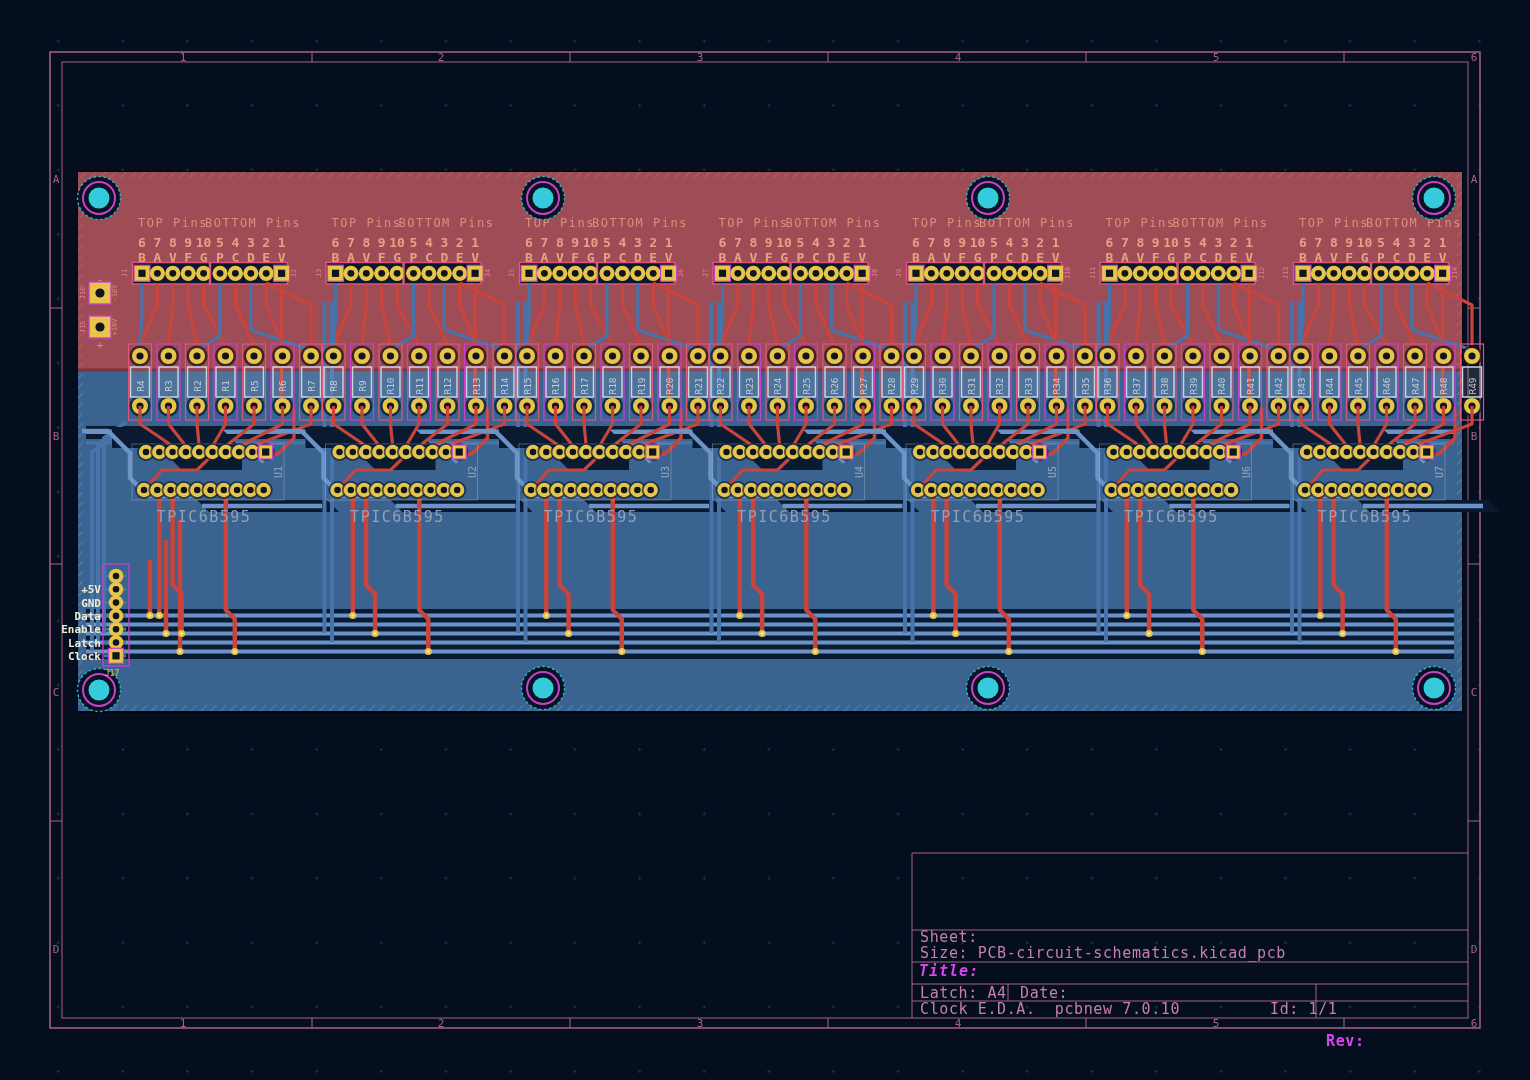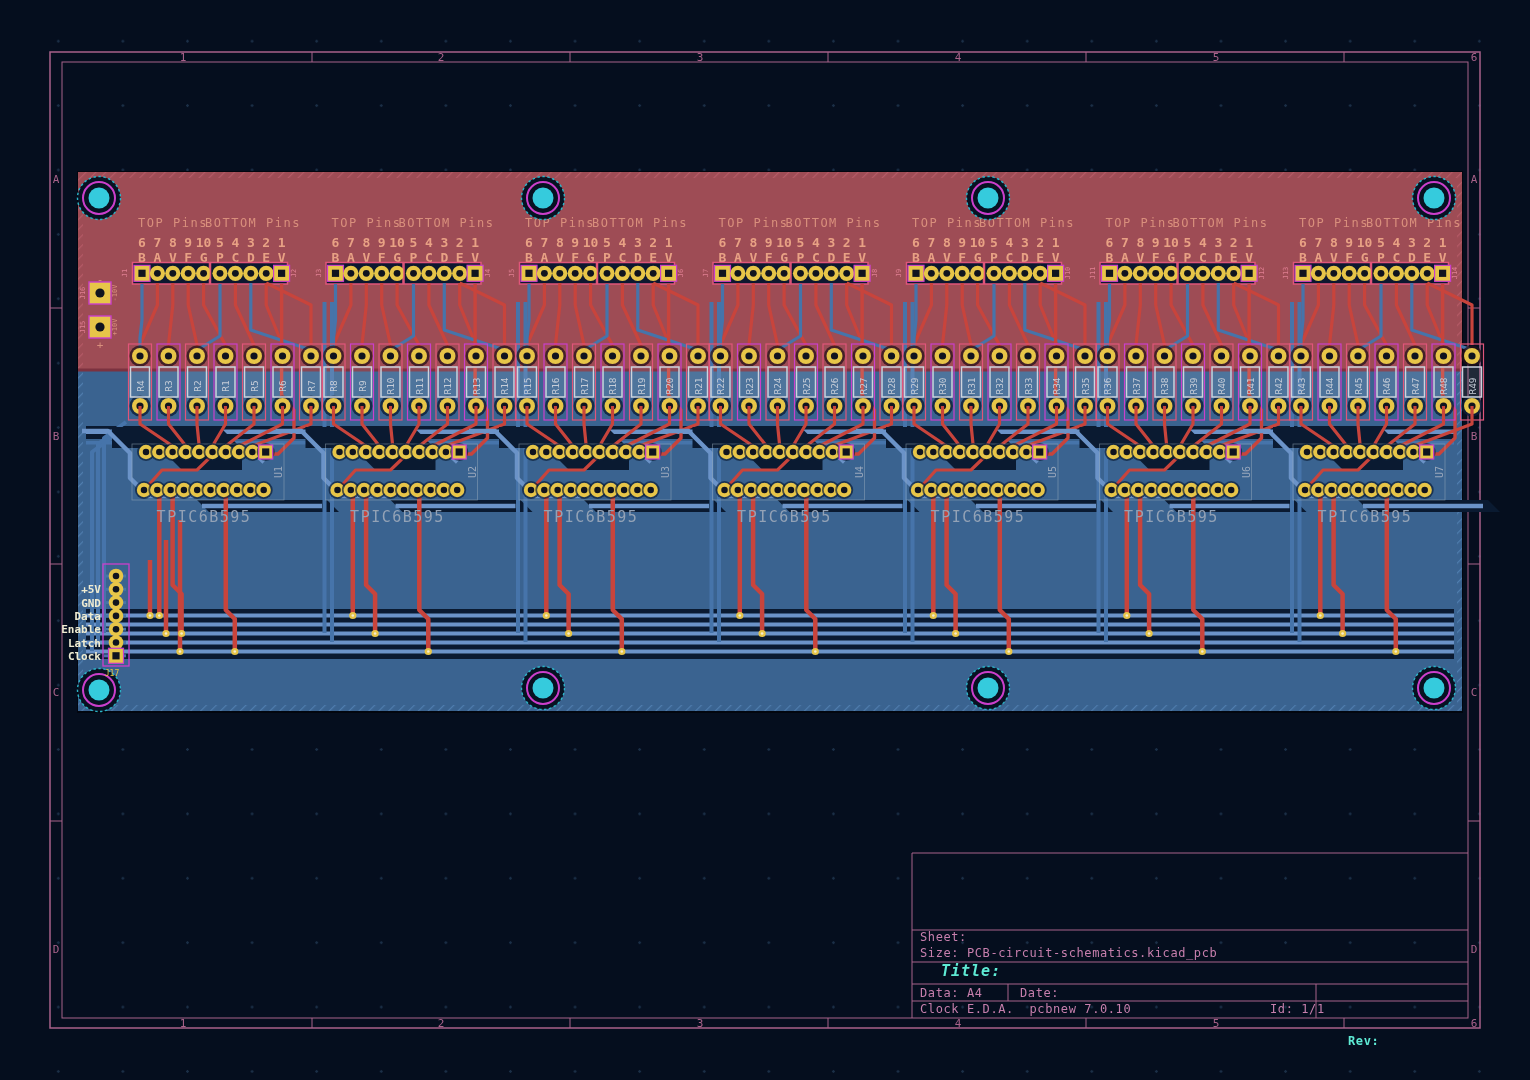--- a/index.html
+++ b/index.html
@@ -2,22 +2,22 @@
 <html><head>
 <meta charset="utf-8">
 <style>
   html,body{margin:0;padding:0;background:#050e1e;}
   .stage{position:relative;width:1530px;height:1080px;background:#050e1e;overflow:hidden;
          font-family:"DejaVu Sans Mono",monospace;}
   .stage::before{content:"";position:absolute;inset:0;pointer-events:none;
          background-image:radial-gradient(#1b2f47 1.1px, transparent 1.5px);
          background-size:64.6px 64.4px;background-position:26px 9px;}
   svg{position:absolute;left:0;top:0;}
-  .tb-text{position:absolute;color:#c77fad;font-size:12px;letter-spacing:.6px;white-space:pre;line-height:13px;}
-  .tb-bright{color:#5eead4;font-weight:bold;margin-left:22px;}
+  .tb-text{position:absolute;color:#c77fad;font-size:15px;letter-spacing:.6px;white-space:pre;line-height:13px;}
+  .tb-bright{color:#d946ef;font-weight:bold;}
   .tb-title{font-size:15px;font-style:italic;letter-spacing:1px;}
 </style>
 </head>
 <body>
 
 <div class="stage">
   <svg id="pcb" width="1530" height="1080">
       <defs>
         <pattern id="hatchR" width="7" height="7" patternUnits="userSpaceOnUse" patternTransform="rotate(45)">
           <rect width="7" height="7" fill="#9e4c55"></rect>
@@ -1805,18 +1805,18 @@
           <text x="85" y="327" font-size="7" fill="#e07f92" text-anchor="middle" letter-spacing="0" transform="rotate(-90 85 327)">J15</text>
           <text x="117" y="327" font-size="7" fill="#d98f7c" text-anchor="middle" letter-spacing="0" transform="rotate(-90 117 327)">+10V</text>
           <text x="100" y="349" font-size="11" fill="#d98f7c" text-anchor="middle" letter-spacing="0">+</text>
         </g>
       </g>
     </svg>
 
   <div class="tb-text" style="left:920px;top:931px">Sheet:</div>
   <div class="tb-text" style="left:920px;top:947px">Size: PCB-circuit-schematics.kicad_pcb</div>
   <div class="tb-text tb-bright tb-title" style="left:919px;top:965px">Title:</div>
-  <div class="tb-text" style="left:920px;top:987px">Data: A4</div>
+  <div class="tb-text" style="left:920px;top:987px">Latch: A4</div>
   <div class="tb-text" style="left:1020px;top:987px">Date:</div>
   <div class="tb-text tb-bright" style="left:1326px;top:1035px">Rev:</div>
   <div class="tb-text" style="left:920px;top:1003px">Clock E.D.A.  pcbnew 7.0.10</div>
   <div class="tb-text" style="left:1270px;top:1003px">Id: 1/1</div>
 </div>
 
 </body></html>

